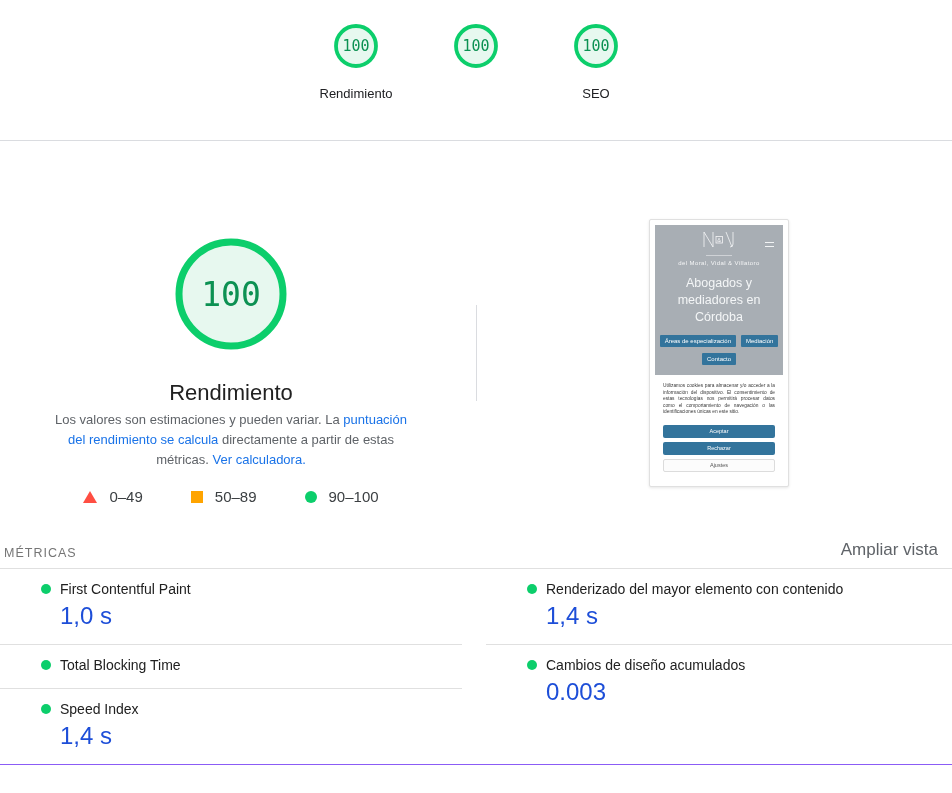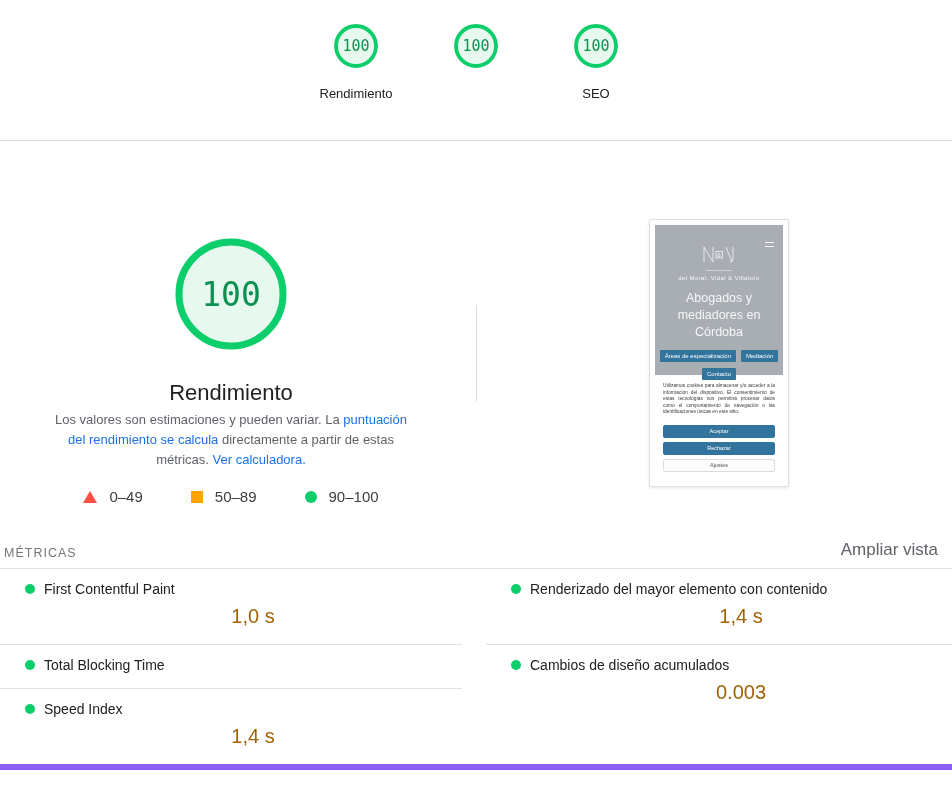--- a/index.html
+++ b/index.html
@@ -36,21 +36,21 @@
   .lg-triangle { width:0; height:0; border-left:7px solid transparent; border-right:7px solid transparent; border-bottom:12px solid #ff4e42; }
   .lg-square { width:12px; height:12px; background:#ffa400; }
   .lg-circle { width:12px; height:12px; border-radius:50%; background:#0cce6b; }
 
   
   .shot-col { display:flex; justify-content:center; }
   .phone { margin-top:78px; width:140px; height:268px; background:#fff;
     border:1px solid #e0e0e0; border-radius:2px; padding:5px;
     box-shadow:0 1px 3px rgba(0,0,0,.10); cursor:pointer; }
   .phone-inner { width:100%; height:100%; background:#fff; display:flex; flex-direction:column; overflow:hidden; }
-  .hero { position:relative; background:#a8aeb4; height:150px; text-align:center; padding-top:18px; flex:none; }
+  .hero { position:relative; background:#a8aeb4; height:150px; text-align:center; padding-top:3px; flex:none; }
   .hamburger { position:absolute; right:9px; top:17px; width:9px; }
   .hamburger div { height:1.3px; background:#f2f4f5; margin-bottom:2.6px; }
   .logo-caption-rule { width:26px; height:1px; background:rgba(255,255,255,.45); margin:1px auto 0; }
   .hero-brand { margin-top:4px; font-size:6px; color:rgba(255,255,255,.88); letter-spacing:.4px; }
   .hero-title { margin:9px auto 0; width:104px; font-size:12.5px; line-height:17px; color:#f4f6f7; font-weight:400; }
   .hero-btn-row { margin-top:9px; display:flex; justify-content:center; gap:5px; }
   .hero-btn { background:#33749c; color:#fff; font-size:6px; padding:3px 5px; border-radius:1px; white-space:nowrap; }
   .hero-btn.contact { display:inline-block; margin-top:5px; }
 
   .cookie { flex:1; padding:8px 8px 6px; }
@@ -61,27 +61,27 @@
   .cookie-btn.ghost { background:#fcfcfc; border:1px solid #dcdcdc; color:#555; }
   .cookie-btn.first { margin-top:9px; }
 
   
   .metrics { margin-top:24px; }
   .metrics-header { display:flex; justify-content:space-between; align-items:flex-end;
     padding:0 14px 8px 4px; border-bottom:1px solid #e0e0e0; }
   .metrics-title { font-size:12.5px; letter-spacing:.08em; color:#757575; }
   .metrics-expand { font-size:17px; color:#5f6368; cursor:pointer; }
   .metrics-grid { display:grid; grid-template-columns:462px 466px; column-gap:24px; }
-  .metric { padding:11px 0 14px; border-bottom:1px solid #e0e0e0;text-align:center; }
+  .metric { padding:11px 16px 14px; border-bottom:1px solid #e0e0e0; }
   .metric.no-border { border-bottom:none; }
   .metric-head { display:flex; align-items:center; gap:9px; padding-left:25px; }
   .metric-dot { width:10px; height:10px; border-radius:50%; background:#0cce6b; flex:none; }
   .metric-label { font-size:14px; line-height:18px; color:#212121; }
-  .metric-value { margin-left:44px; margin-top:4px; font-size:20px; line-height:28px; color:#a16207; }
-  .metrics-bottom { border-bottom:6px solid #8b5cf6; }
+  .metric-value { margin-left:44px; margin-top:4px; font-size:24px; line-height:28px; color:#1d4ed8; }
+  .metrics-bottom { border-bottom:1px solid #8b5cf6; }
 </style>
 </head>
 <body>
 
 <div class="summary">
 
   <div class="summary-item">
     <svg width="48" height="48" viewBox="0 0 48 48">
       <circle cx="24" cy="24" r="20" class="gauge-fill"></circle>
       <circle cx="24" cy="24" r="20" class="gauge-arc sm" transform="rotate(-90 24 24)" stroke-dasharray="125.66 125.66"></circle>

